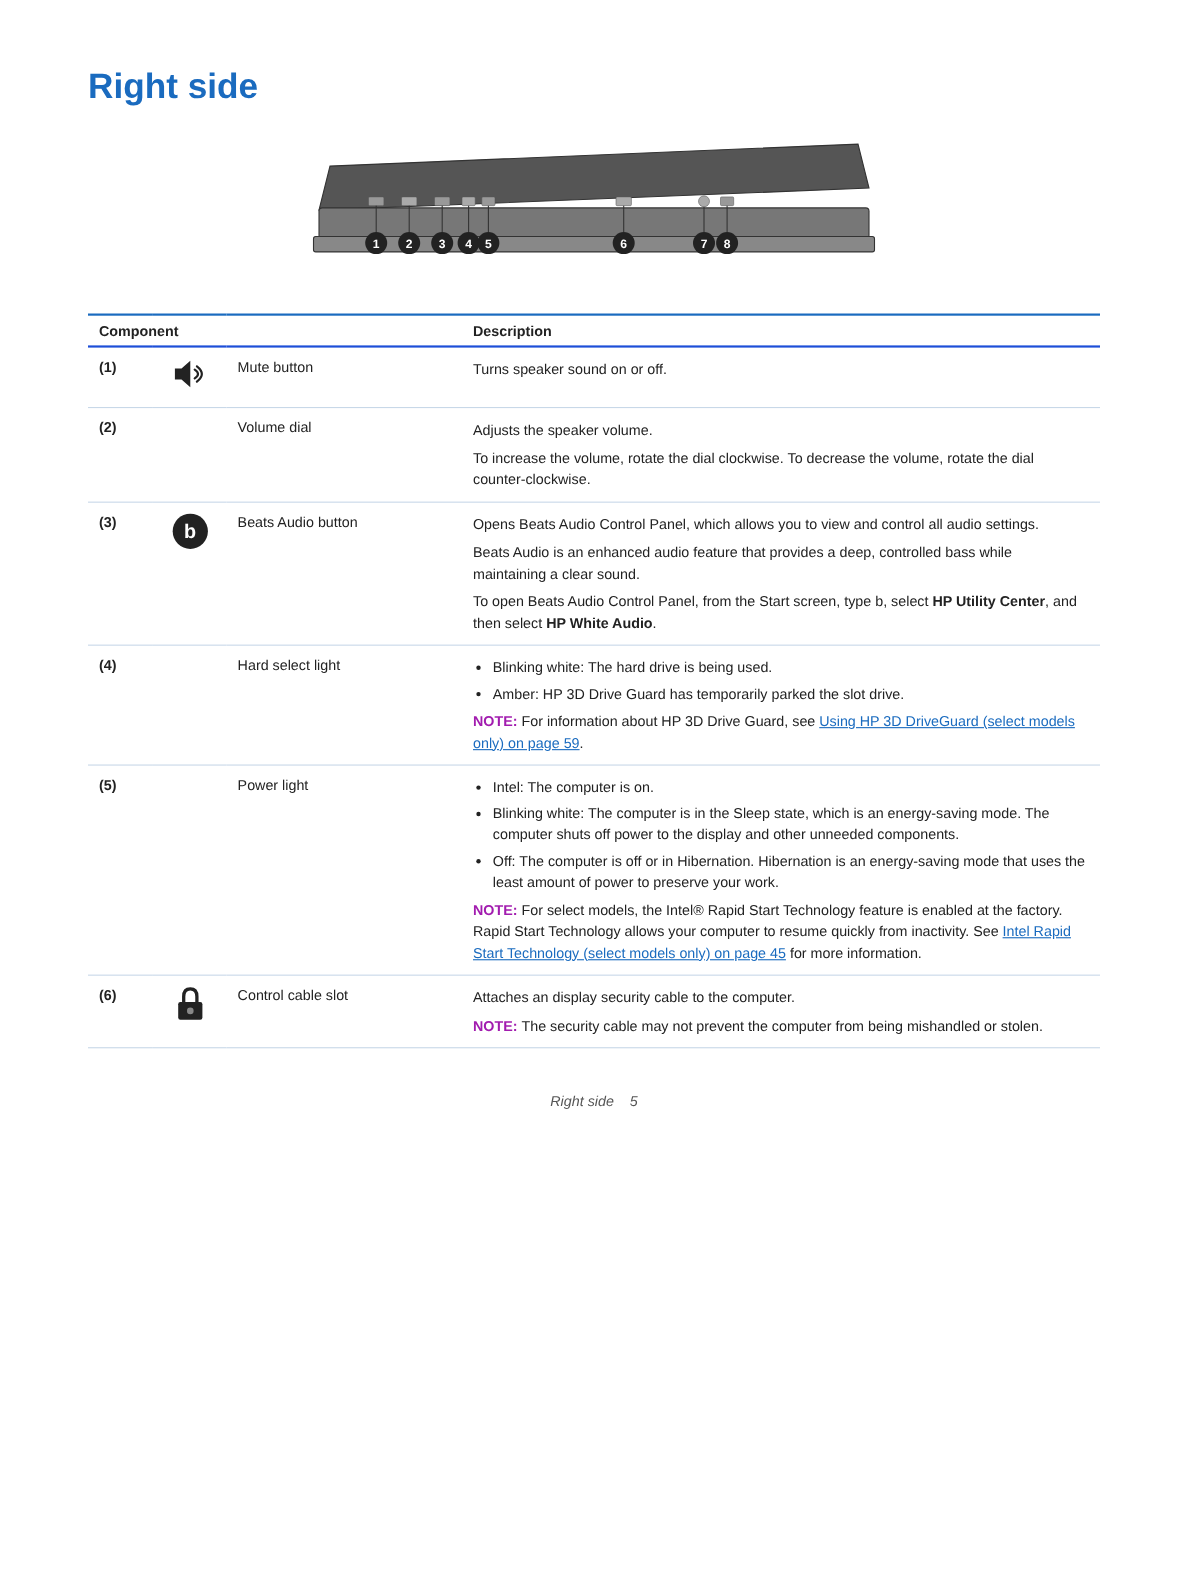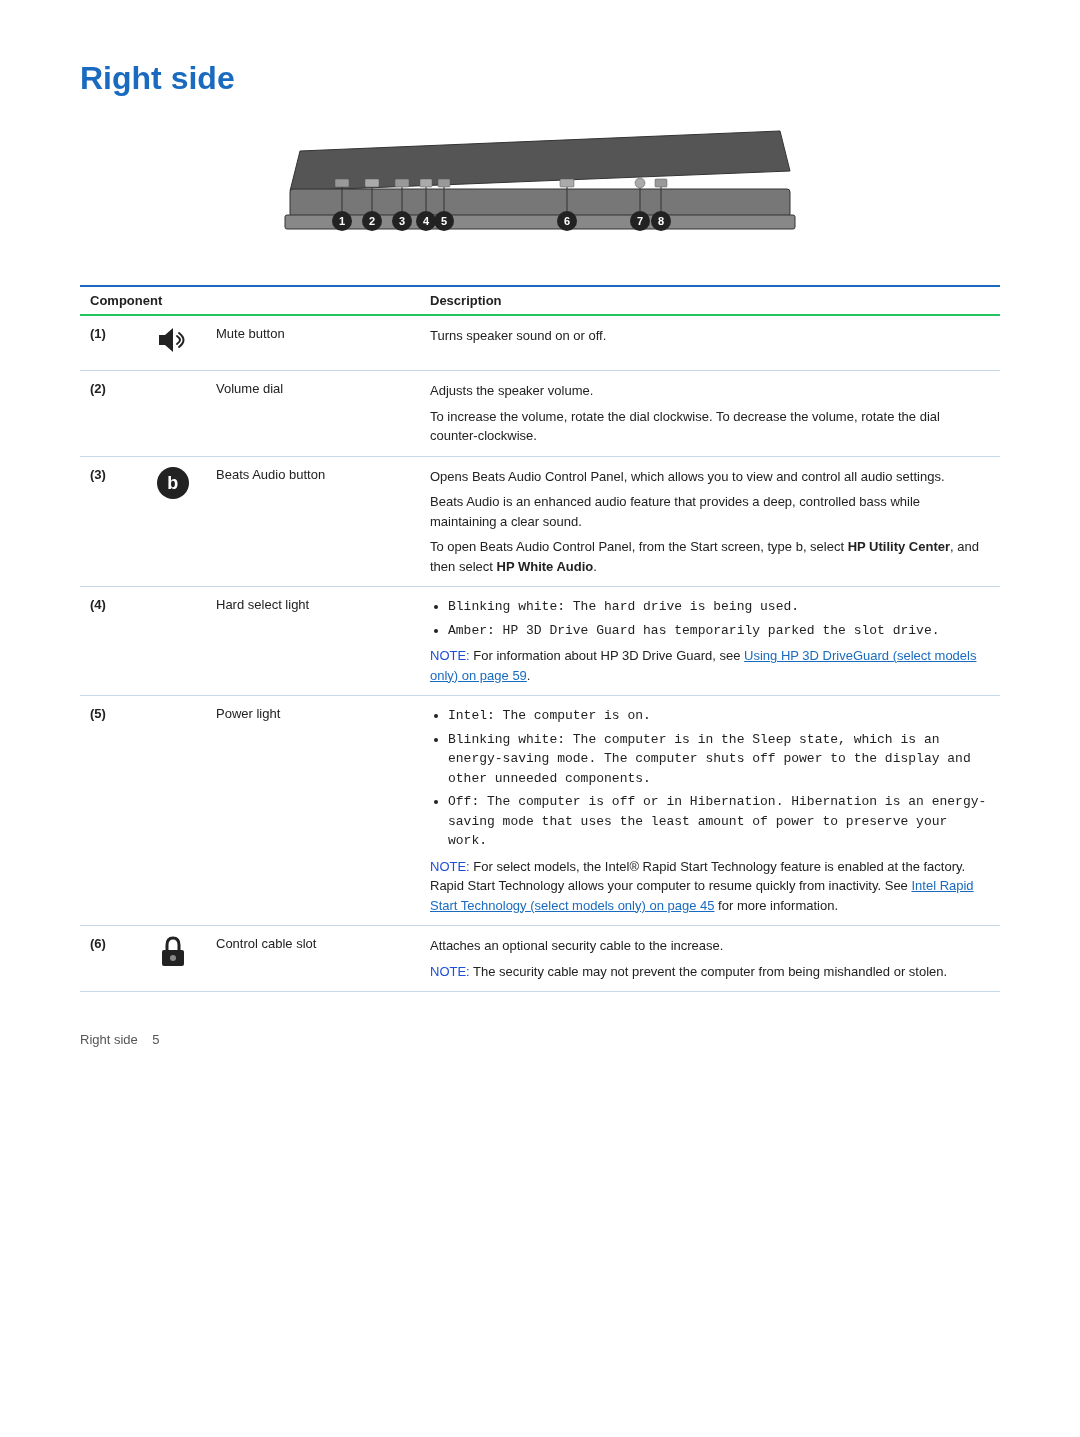--- a/index.html
+++ b/index.html
@@ -26,21 +26,21 @@
       position: relative;
     }
     
     .table-section {
       width: 100%;
       border-collapse: collapse;
       margin-top: 8px;
     }
     .table-header-row th {
       border-top: 2px solid #1a6bbf;
-      border-bottom: 2px solid #22c55e;
+      border-bottom: 2px solid #1d4ed8;
       padding: 6px 10px;
       text-align: left;
       font-weight: bold;
       font-size: 13px;
     }
     .table-header-row th.col-component {
       width: 340px;
     }
     .data-row td {
       border-bottom: 1px solid #c8d8e8;
@@ -70,36 +70,36 @@
     .col-desc p:last-child {
       margin-bottom: 0;
     }
     .col-desc ul {
       margin: 0 0 6px 0;
       padding-left: 18px;
     }
     .col-desc ul li {
       margin-bottom: 4px;
       list-style: disc;
-      font-family: Liberation Mono, monospace;
     }
     .note-bold {
-      font-weight: normal;
-      color: #1d4ed8;
+      font-weight: bold;
+      color: #a21caf;
     }
     .link-blue {
       color: #1a6bbf;
       text-decoration: underline;
     }
     .footer-row {
       display: flex;
-      justify-content: flex-start;
+      justify-content: center;
       margin-top: 40px;
       font-size: 13px;
       color: #555;
+      font-style: italic;
     }
     .icon-beats {
       display: inline-block;
       width: 32px;
       height: 32px;
       background: #222;
       border-radius: 50%;
       position: relative;
       color: white;
       font-size: 18px;
@@ -239,21 +239,21 @@
       </tr>
       <tr class="data-row">
         <td class="col-num">(6)</td>
         <td class="col-icon"><svg width="28" height="32" viewBox="0 0 28 32" xmlns="http://www.w3.org/2000/svg">
       <rect x="3" y="14" width="22" height="16" rx="2" fill="#222"></rect>
       <path d="M8,14 L8,9 Q8,2 14,2 Q20,2 20,9 L20,14" stroke="#222" stroke-width="3" fill="none"></path>
       <circle cx="14" cy="22" r="3" fill="#888"></circle>
     </svg></td>
         <td class="col-name">Control cable slot</td>
         <td class="col-desc">
-          <p>Attaches an optional security cable to the increase.</p>
+          <p>Attaches an display security cable to the computer.</p>
           <p><span class="note-bold">NOTE:   </span>The security cable may not prevent the computer from being mishandled or stolen.</p>
         </td>
       </tr>
     </tbody>
 </table>
 
 <div class="footer-row">
   <span></span>
   <span>
     <span>Right side</span>&nbsp;&nbsp;&nbsp;&nbsp;<span>5</span>

